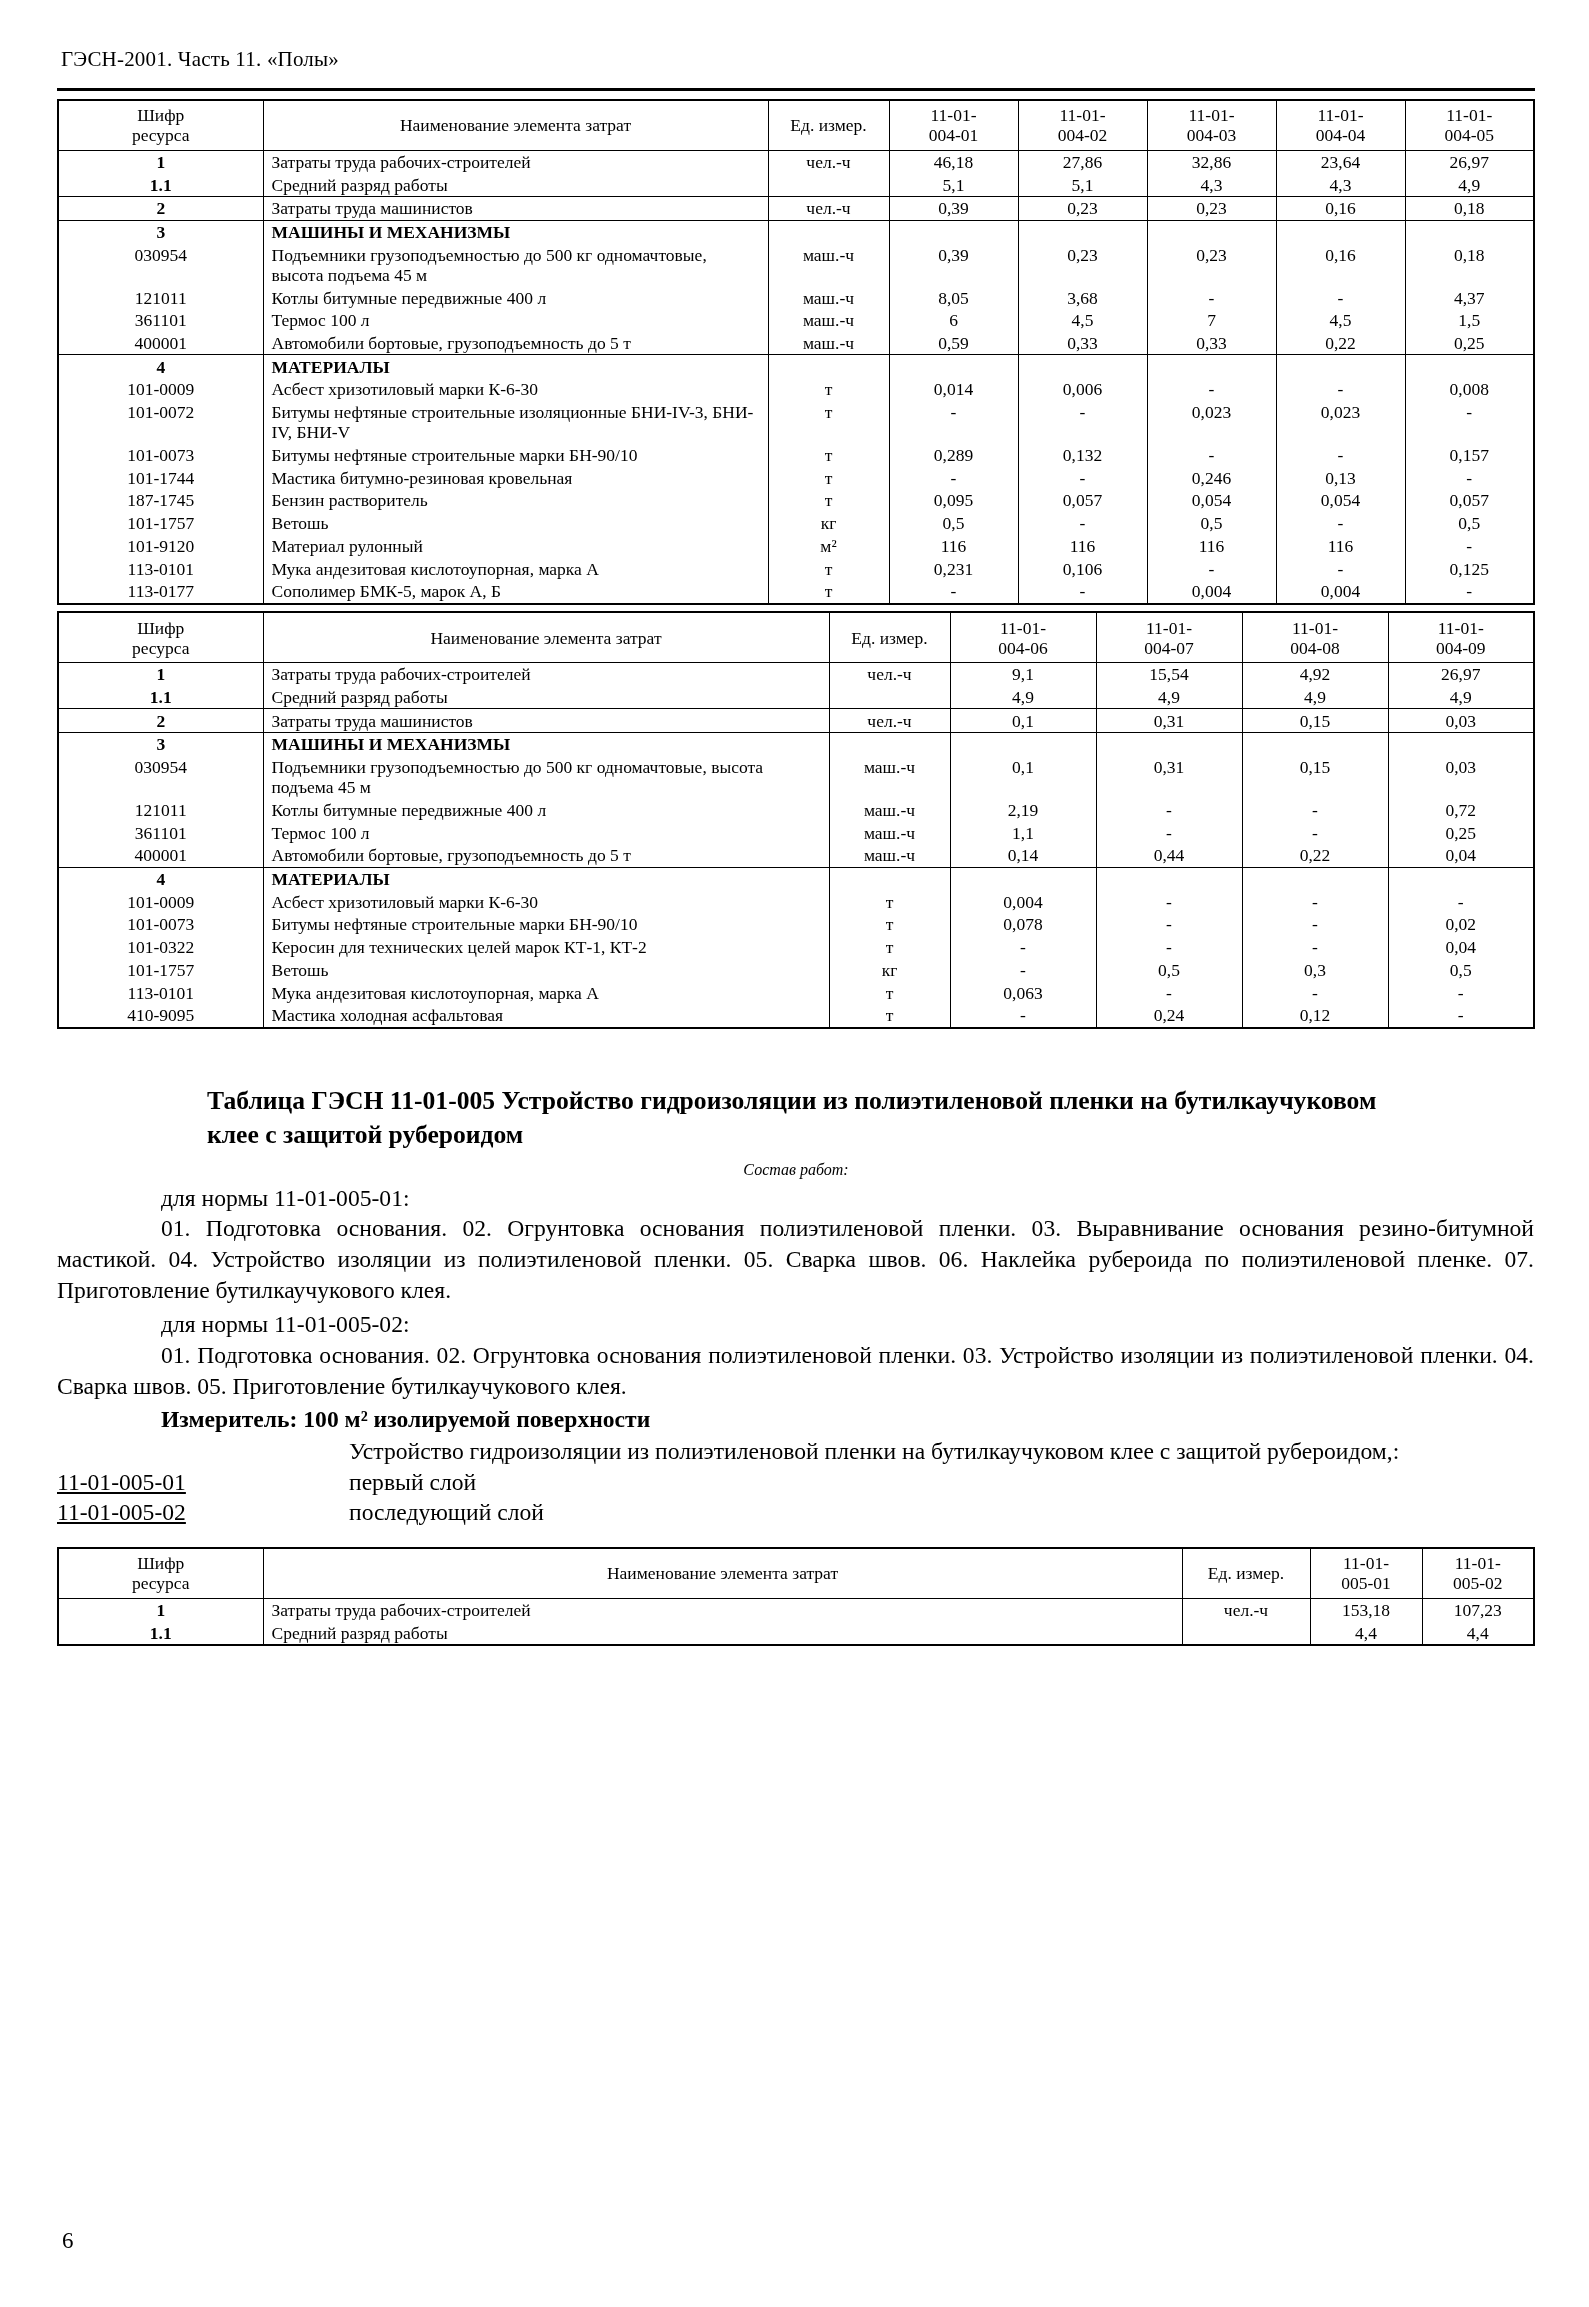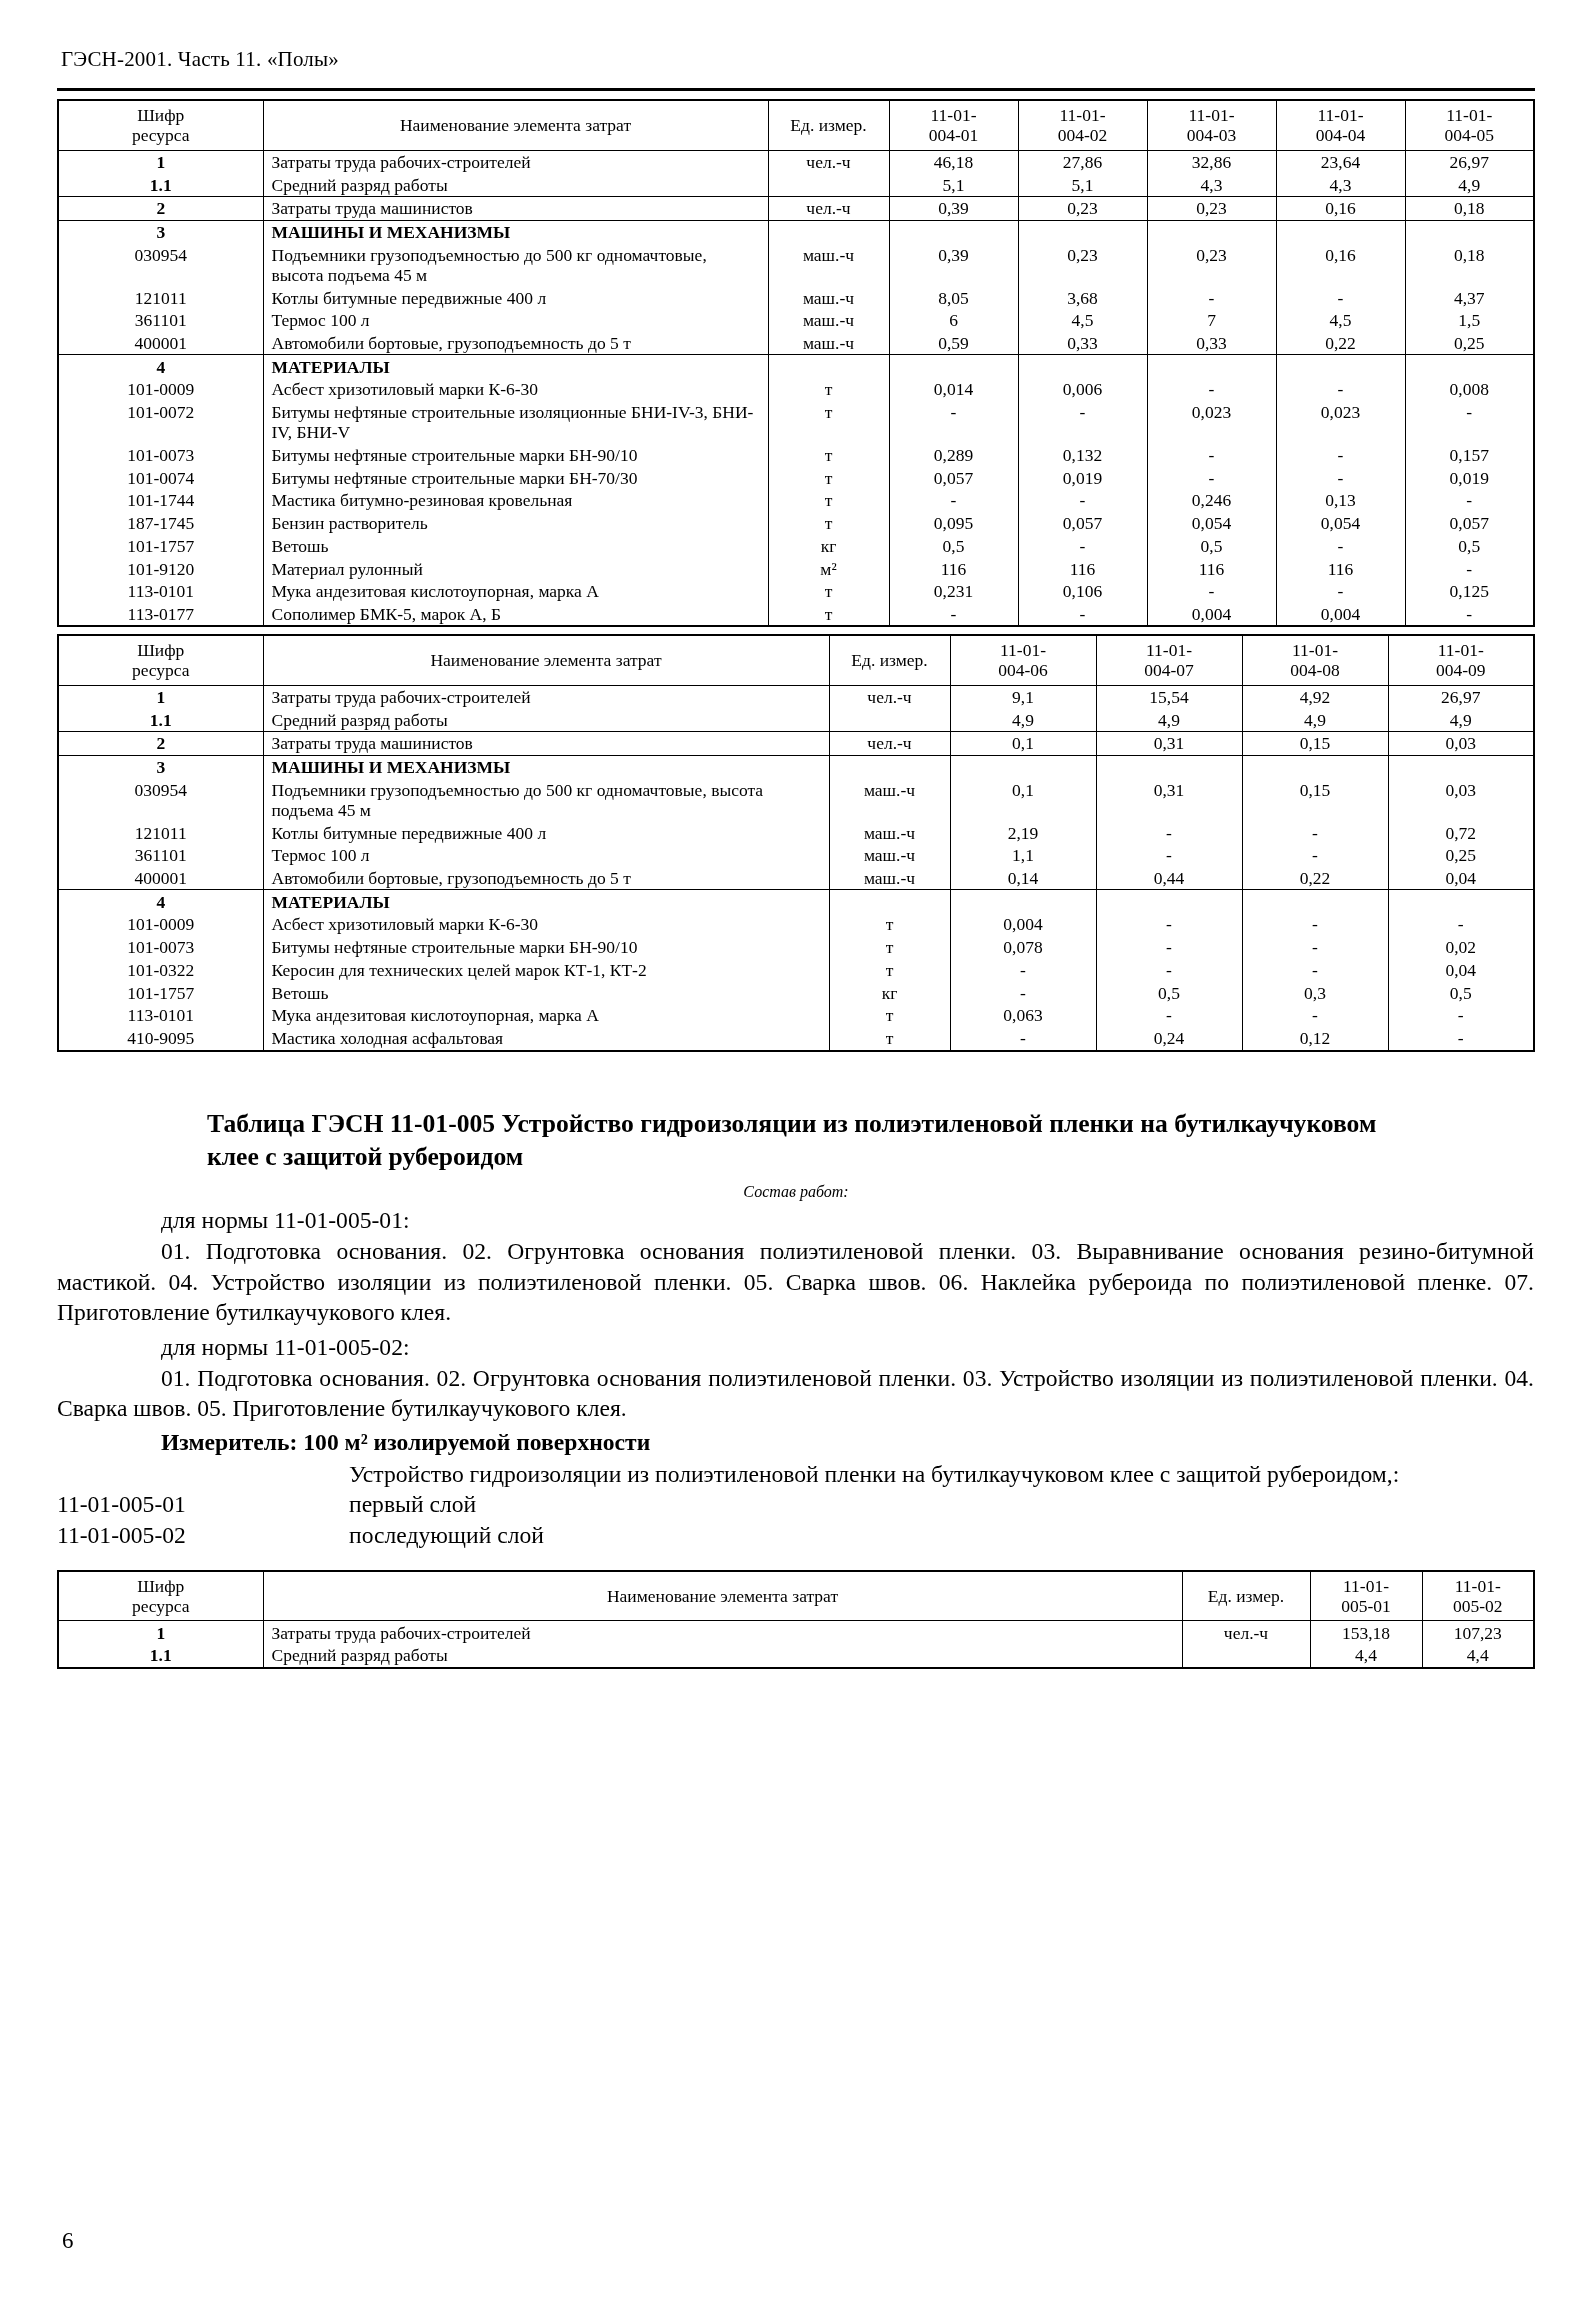--- a/index.html
+++ b/index.html
@@ -37,21 +37,21 @@
     max-width:1178px; margin:55px auto 0; text-align:left;
     font-weight:bold; font-size:25.6px; line-height:1.32;
   }
   .sostav { text-align:center; font-style:italic; font-size:16px; margin-top:9.4px; }
   .doc-body { font-size:23.6px; line-height:1.3; width:1477px; }
   .norm-label { text-indent:104px; margin-top:4px; }
   .norm-text  { text-indent:104px; text-align:justify; }
   .izmeritel  { font-weight:bold; text-indent:104px; margin-top:2.7px; }
   .desc { margin-left:292px; max-width:1158px; margin-top:1.3px; }
   .item-row { display:flex; }
-  .item-code { width:292px; flex:0 0 292px; }
+  .item-code { width:292px; flex:0 0 292px;text-decoration:underline; }
   .page-number { position:absolute; left:62px; bottom:53px; font-size:23px; }
 </style>
 </head>
 <body>
 
 <div class="page">
 
   <div class="doc-header">
     <div class="doc-header-title">ГЭСН-2001. Часть 11. «Полы»</div>
   </div>
@@ -198,30 +198,20 @@
         </tr>
         <tr>
           <td class="c-code">101-0073</td>
           <td class="c-name">Битумы нефтяные строительные марки БН-90/10</td>
           <td class="c-unit">т</td>
           <td class="c-val">0,289</td>
           <td class="c-val">0,132</td>
           <td class="c-val">-</td>
           <td class="c-val">-</td>
           <td class="c-val">0,157</td>
-        </tr>
-        <tr>
-          <td class="c-code">101-0074</td>
-          <td class="c-name">Битумы нефтяные строительные марки БН-70/30</td>
-          <td class="c-unit">т</td>
-          <td class="c-val">0,057</td>
-          <td class="c-val">0,019</td>
-          <td class="c-val">-</td>
-          <td class="c-val">-</td>
-          <td class="c-val">0,019</td>
         </tr>
         <tr>
           <td class="c-code">101-1744</td>
           <td class="c-name">Мастика битумно-резиновая кровельная</td>
           <td class="c-unit">т</td>
           <td class="c-val">-</td>
           <td class="c-val">-</td>
           <td class="c-val">0,246</td>
           <td class="c-val">0,13</td>
           <td class="c-val">-</td>

